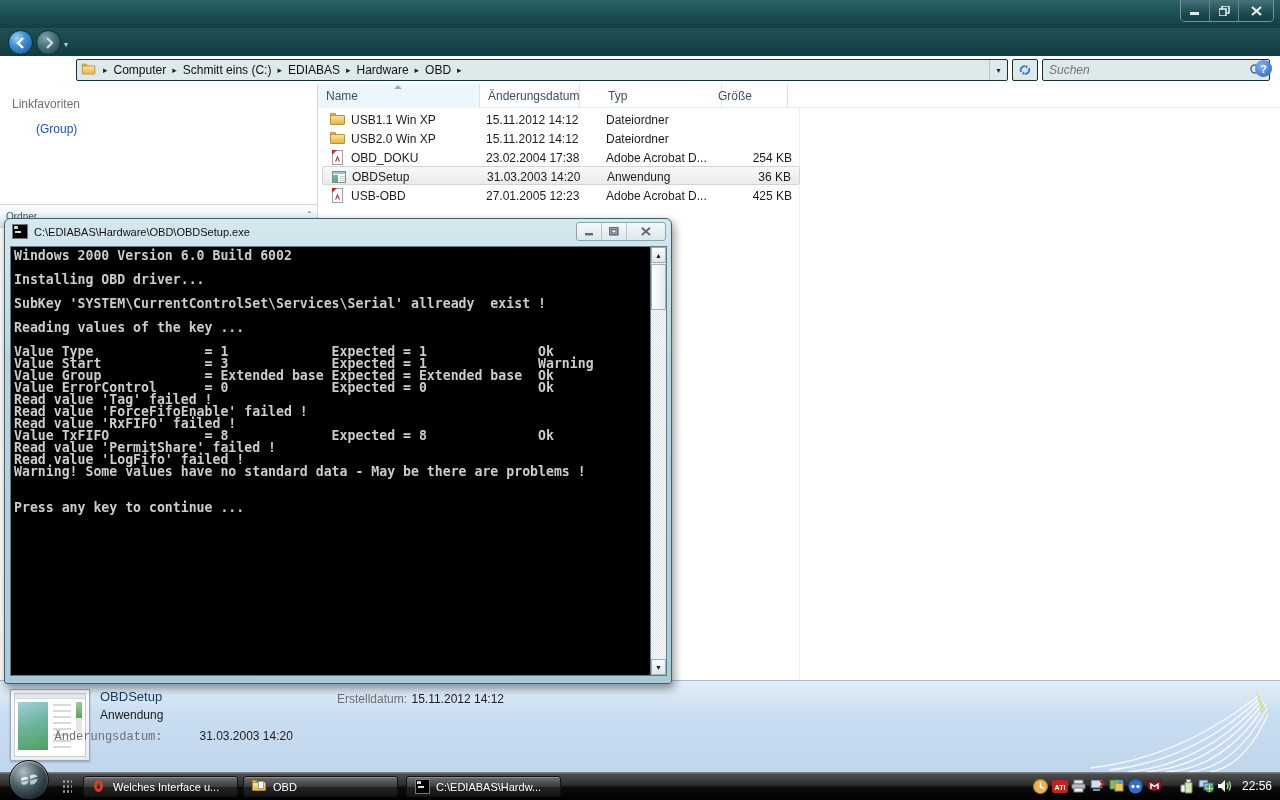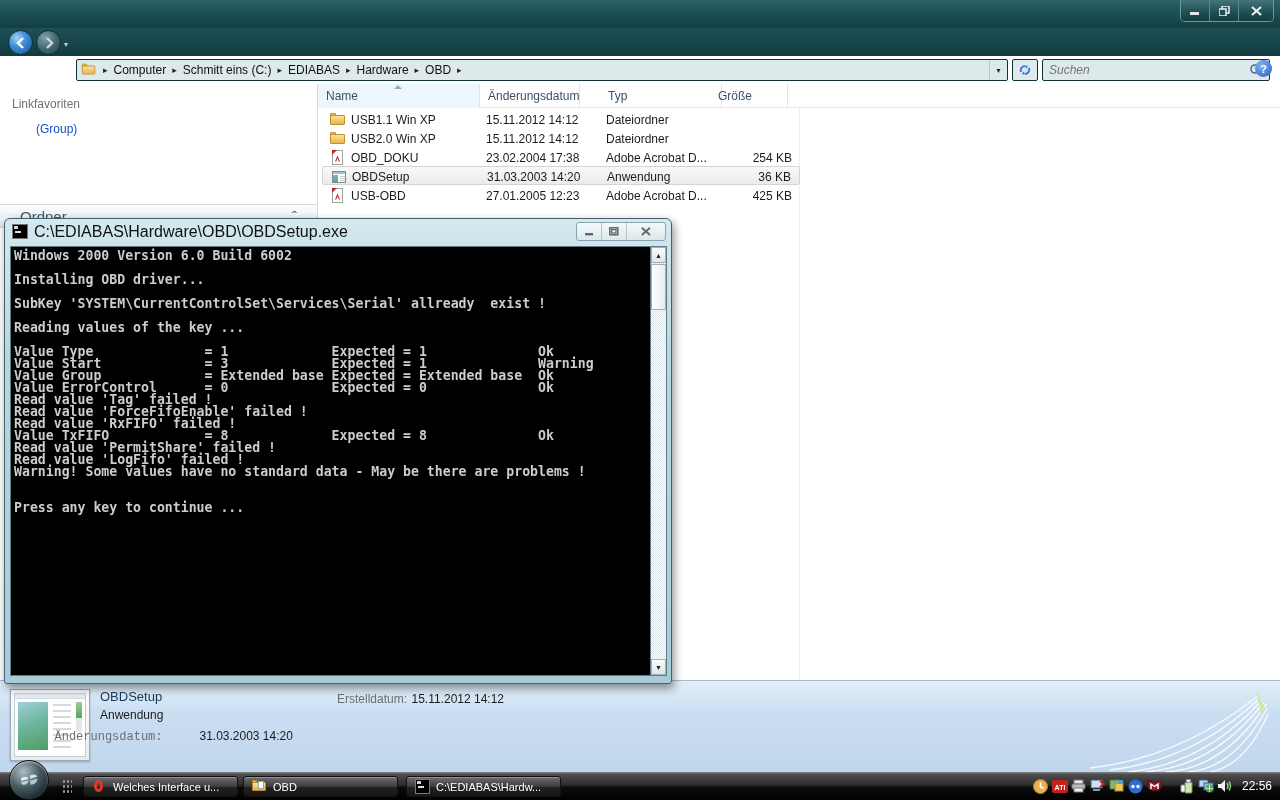--- a/index.html
+++ b/index.html
@@ -46,22 +46,22 @@
   .toolcaret { font-size:8px; color:#e8f2f4; margin-left:2px; }
   #help-btn { position:absolute; right:8px; top:60px; width:17px; height:17px; border-radius:50%;
     background:radial-gradient(circle at 35% 30%, #7fb1ef, #2a5fc0); color:#fff; font-size:11px; font-weight:bold;
     display:flex; align-items:center; justify-content:center; }
   #sidebar { left:0; top:84px; width:318px; height:596px; background:#fff; border-right:1px solid #d9d9d9; }
   #sidebar-favlabel { position:absolute; left:12px; top:13px; color:#6f6f6f; font-size:12px; }
   #sidebar-empty { position:absolute; left:36px; top:38px; color:#1a50c8; font-size:12px; }
   #folders-band { position:absolute; left:0; top:120px; width:317px; height:24px;
     background:linear-gradient(180deg,#fcfdfe 0%,#e9f2f7 60%,#d9e8f0 100%);
     border-top:1px solid #ccd8dd; border-bottom:1px solid #ccd8dd;
-    display:flex; align-items:center; justify-content:space-between; padding:0 20px;
-    color:#3c5a6b; font-size:15px; }
+    display:flex; align-items:center; justify-content:space-between; padding:0 6px;
+    color:#3c5a6b; font-size:10px; }
 
   
   #listarea { left:318px; top:84px; width:962px; height:596px; background:#fff; }
   #listheader { position:absolute; left:0; top:0; width:962px; height:24px; background:#fff;
     border-bottom:1px solid #e0e7ee; font-size:12px; color:#3c5063; }
   .hcell { position:absolute; top:0; height:24px; display:flex; align-items:center; padding-left:8px;
     border-right:1px solid #e2e2e2;text-align:center; }
   .hcell.name { left:0; width:162px; background:#eef6fd; }
   .hcell.date { left:162px; width:100px; }
   .hcell.typ  { left:282px; width:122px; }
@@ -123,21 +123,21 @@
 
   
   #swoosh { position:absolute; right:0; top:680px; width:210px; height:92px; pointer-events:none; }
 
   
   #console { left:4px; top:218px; width:668px; height:466px; border-radius:6px 6px 3px 3px;
     background:linear-gradient(180deg,#d4e8ee 0%,#b9d6e0 30%,#a9cbd7 100%);
     border:1px solid #41626d; box-shadow:2px 4px 10px rgba(0,0,0,.45); }
   #console-titlebar { position:absolute; left:0; top:0; right:0; height:25px; display:flex; align-items:center;
     padding-left:7px; gap:6px; }
-  #console-title { font-size:16px; color:#111; white-space:nowrap;text-align:right; }
+  #console-title { font-size:11px; color:#111; white-space:nowrap;text-align:right; }
   .cmdicon { width:16px; height:15px; background:#000; border:1px solid #777; position:relative; flex:0 0 16px; }
   .cmdicon::before { content:""; position:absolute; left:1px; top:1px; width:4px; height:3px; background:#cfd3d6; }
   .cmdicon::after { content:""; position:absolute; left:2px; top:6px; width:6px; height:2px; background:#dedede; }
   #console-caps { position:absolute; right:5px; top:3px; display:flex; border:1px solid #8aa4ad; border-radius:3px;
     background:linear-gradient(180deg,#f4f8fa,#dce8ec); overflow:hidden; }
   .ccap { width:25px; height:17px; display:flex; align-items:center; justify-content:center; border-right:1px solid #b5c6cc; }
   .ccap:last-child { border-right:none; width:38px; }
 
   #console-screen { position:absolute; left:5px; top:27px; width:640px; height:430px; background:#000;
     border:1px solid #5d7d88; border-right:none; overflow:hidden; }

